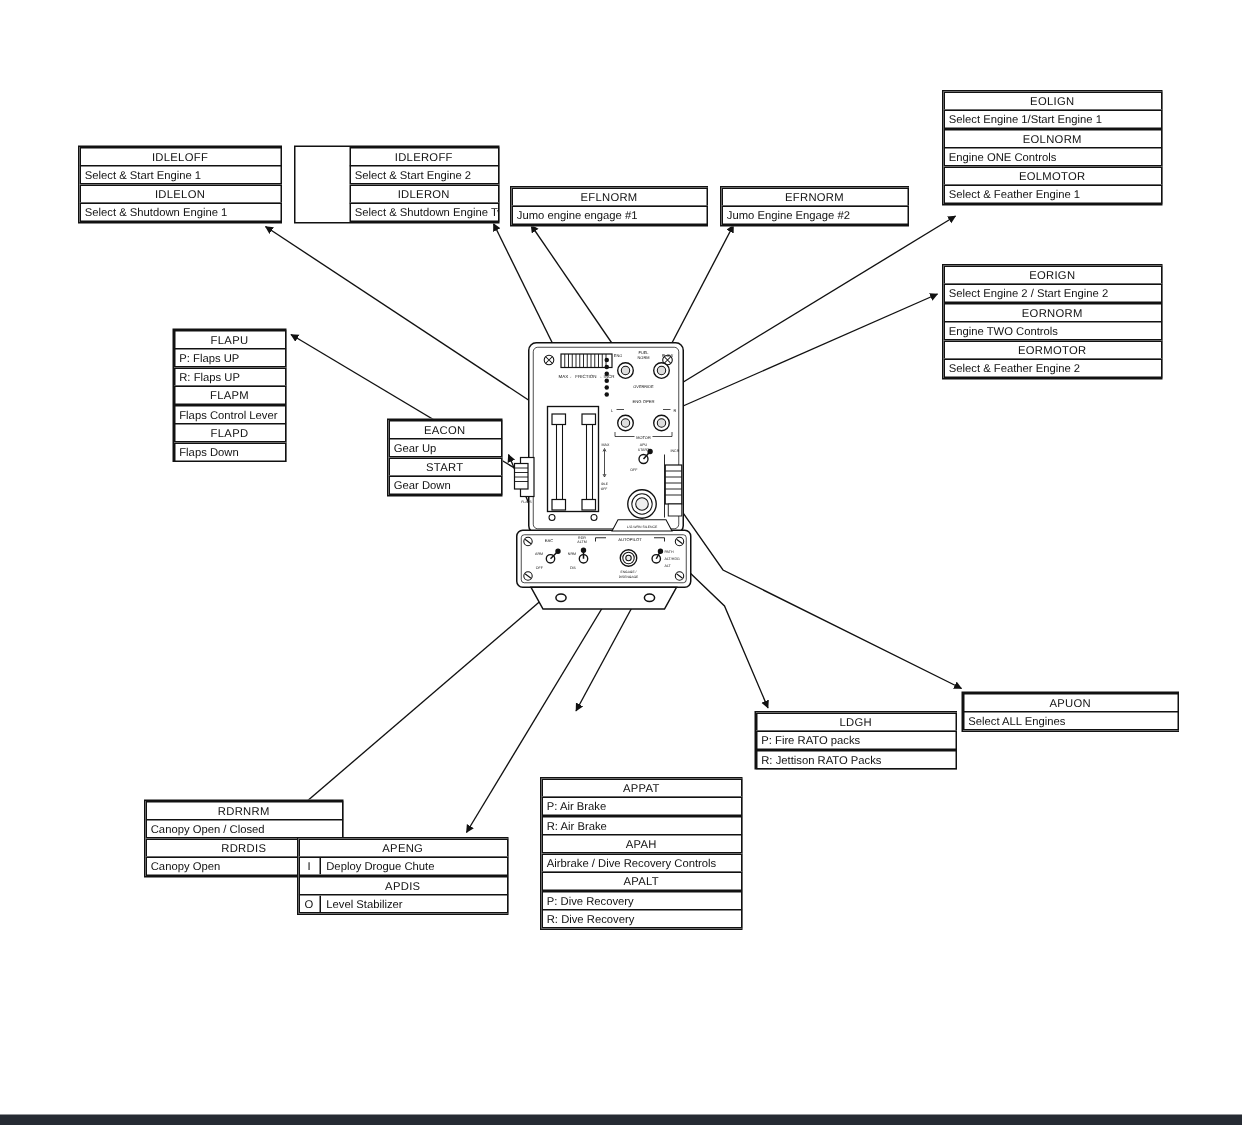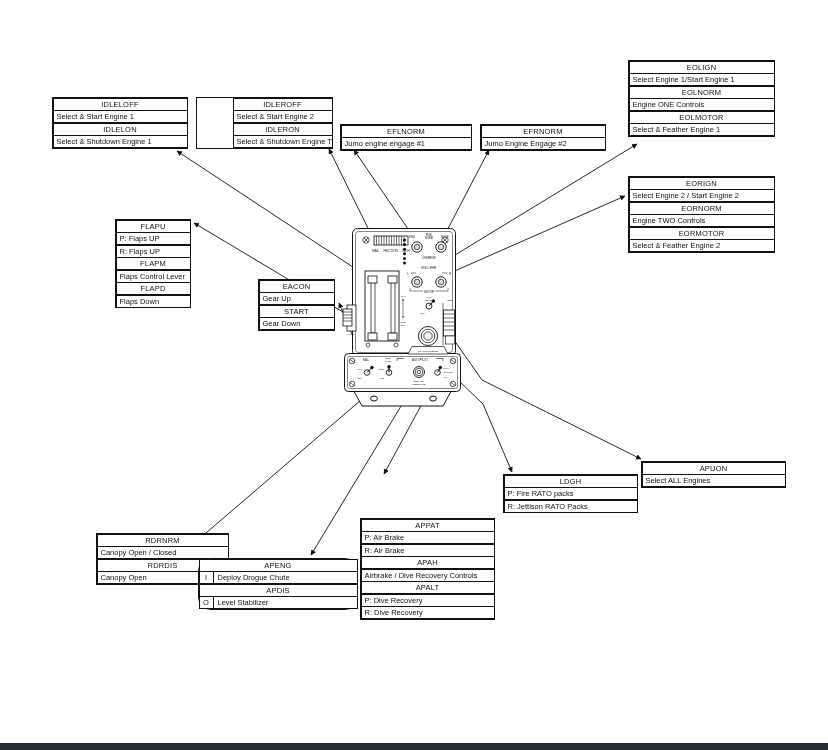--- a/index.html
+++ b/index.html
@@ -297,21 +297,21 @@
       <div class="cbox" style="left: 641px; top: 461px; width: 145px;">
         <div class="crow hdr">APUON</div>
         <div class="crow val">Select ALL Engines</div>
       </div>
       <div class="cbox" style="left: 55px; top: 533px; width: 133px; margin-left: 41px;">
         <div class="crow hdr">RDRNRM</div>
         <div class="crow val">Canopy Open / Closed</div>
         <div class="crow hdr">RDRDIS</div>
         <div class="crow val">Canopy Open</div>
       </div>
-      <div class="cbox" style="left: 198px; top: 558px; width: 160px; border-radius: 13px;">
+      <div class="cbox" style="left: 198px; top: 558px; width: 141px;">
         <div class="crow hdr">APENG</div>
         <div class="crow pre">
           <span class="precell">I</span>
           <span class="pretext">Deploy Drogue Chute</span>
         </div>
         <div class="crow hdr">APDIS</div>
         <div class="crow pre">
           <span class="precell">O</span>
           <span class="pretext">Level Stabilizer</span>
         </div>

